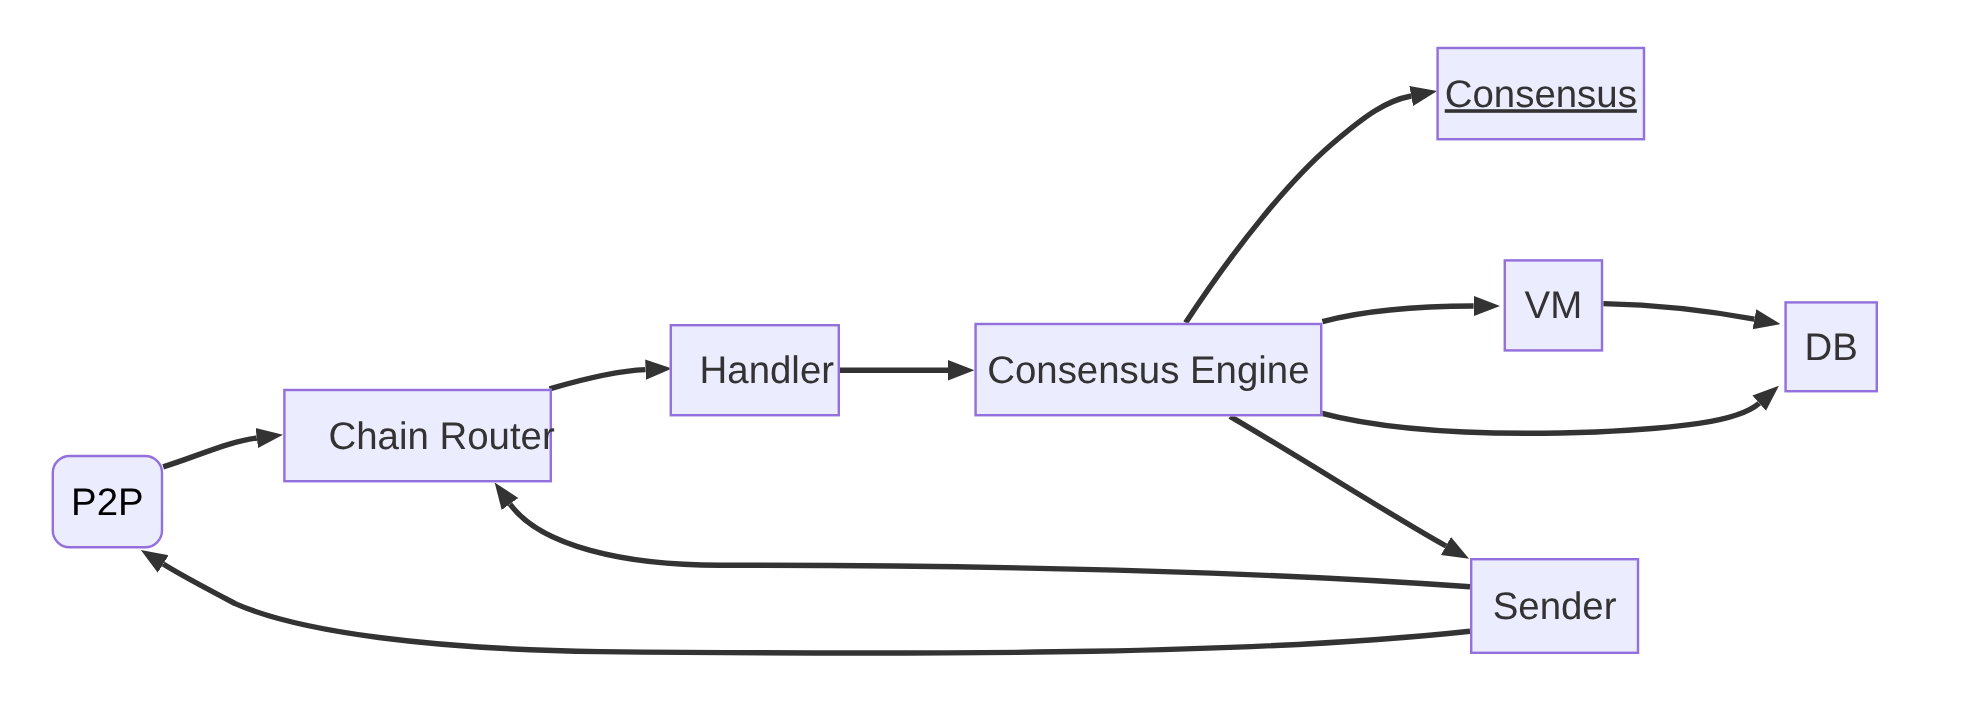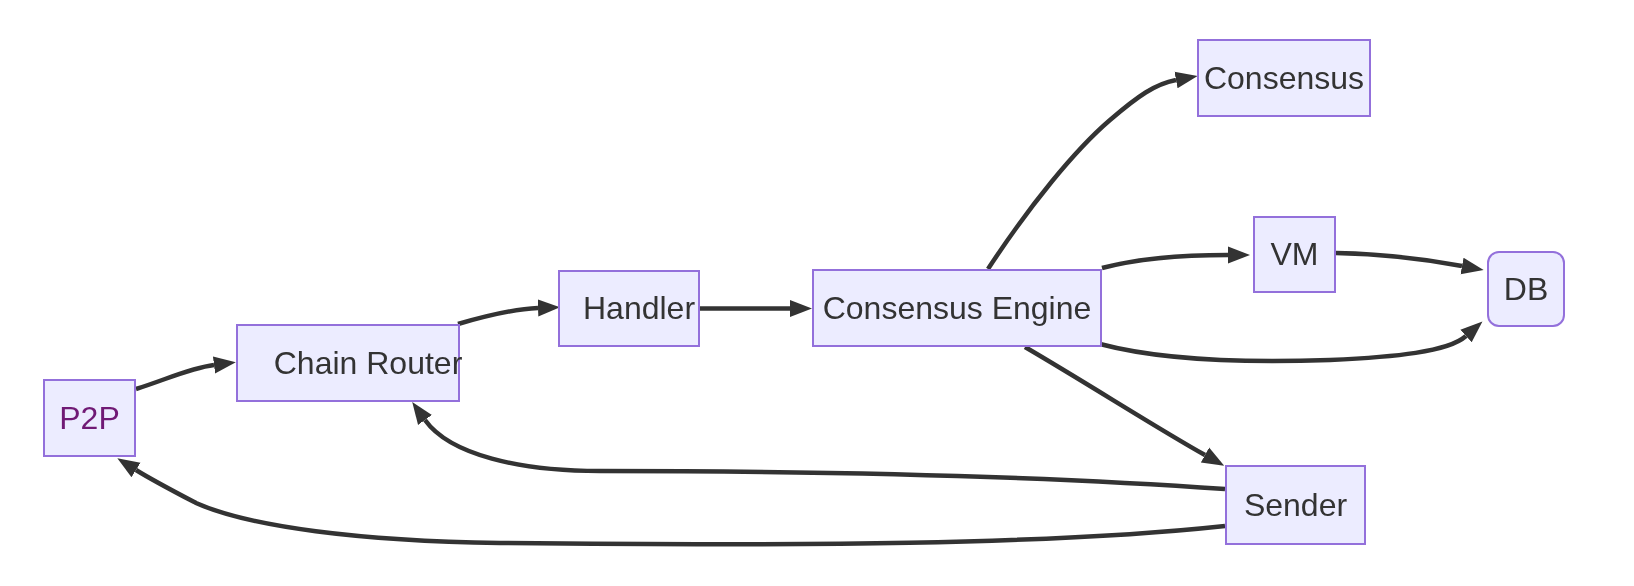--- a/index.html
+++ b/index.html
@@ -56,38 +56,38 @@
         <path d="M988,269 C1030,205 1075,150 1110,120 C1138,96 1155,84 1176,80" class="edge" stroke="#333333" marker-end="url(#arrowhead)"></path>
         <path d="M1102,268 C1140,258 1185,255 1228,255" class="edge" stroke="#333333" marker-end="url(#arrowhead)"></path>
         <path d="M1336,253 C1385,254 1430,260 1462,266" class="edge" stroke="#333333" marker-end="url(#arrowhead)"></path>
         <path d="M1100,344 C1160,360 1245,363 1330,360 C1395,357 1448,352 1466,336" class="edge" stroke="#333333" marker-end="url(#arrowhead)"></path>
         <path d="M1025,347 C1090,385 1160,430 1205,455" class="edge" stroke="#333333" marker-end="url(#arrowhead)"></path>
         <path d="M1225,489 C1000,473 750,471 600,471 C520,471 450,455 425,420" class="edge" stroke="#333333" marker-end="url(#arrowhead)"></path>
         <path d="M1225,526 C1050,545 800,546 500,543 C360,541 250,527 196,503 C175,492 152,480 136,470" class="edge" stroke="#333333" marker-end="url(#arrowhead)"></path>
       </g>
   </svg>
   <div id="node-layer">
-      <div class="node" style="left: 43px; top: 379px; width: 93px; height: 78px; background: rgb(236, 236, 255); border-color: rgb(147, 112, 219); color: #701a75;">
+      <div class="node" style="left: 43px; top: 379px; width: 93px; height: 78px; background: rgb(236, 236, 255); border-color: rgb(147, 112, 219); color: #000000; border-radius: 15px;">
         <span>P2P</span>
       </div>
       <div class="node" style="left: 236px; top: 324px; width: 224px; height: 78px; background: rgb(236, 236, 255); border-color: rgb(147, 112, 219); color: rgb(51, 51, 51); padding-left: 40px;">
         <span>Chain Router</span>
       </div>
       <div class="node" style="left: 558px; top: 270px; width: 142px; height: 77px; background: rgb(236, 236, 255); border-color: rgb(147, 112, 219); color: rgb(51, 51, 51); padding-left: 20px;">
         <span>Handler</span>
       </div>
       <div class="node" style="left: 812px; top: 269px; width: 290px; height: 78px; background: rgb(236, 236, 255); border-color: rgb(147, 112, 219); color: rgb(51, 51, 51); justify-content: center;">
         <span>Consensus Engine</span>
       </div>
-      <div class="node" style="left: 1197px; top: 39px; width: 174px; height: 78px; background: rgb(236, 236, 255); border-color: rgb(147, 112, 219); color: rgb(51, 51, 51);">
+      <div class="node" style="left: 1197px; top: 39px; width: 174px; height: 78px; background: rgb(236, 236, 255); border-color: rgb(147, 112, 219); color: rgb(51, 51, 51); text-decoration: underline;">
         <span>Consensus</span>
       </div>
       <div class="node" style="left: 1253px; top: 216px; width: 83px; height: 77px; background: rgb(236, 236, 255); border-color: rgb(147, 112, 219); color: rgb(51, 51, 51);">
         <span>VM</span>
       </div>
-      <div class="node" style="left: 1487px; top: 251px; width: 78px; height: 76px; background: rgb(236, 236, 255); border-color: rgb(147, 112, 219); color: rgb(51, 51, 51); border-radius: 12px;">
+      <div class="node" style="left: 1487px; top: 251px; width: 78px; height: 76px; background: rgb(236, 236, 255); border-color: rgb(147, 112, 219); color: rgb(51, 51, 51);">
         <span>DB</span>
       </div>
       <div class="node" style="left: 1225px; top: 465px; width: 141px; height: 80px; background: rgb(236, 236, 255); border-color: rgb(147, 112, 219); color: rgb(51, 51, 51);">
         <span>Sender</span>
       </div>
     </div>
 </div>
 
 </body></html>

